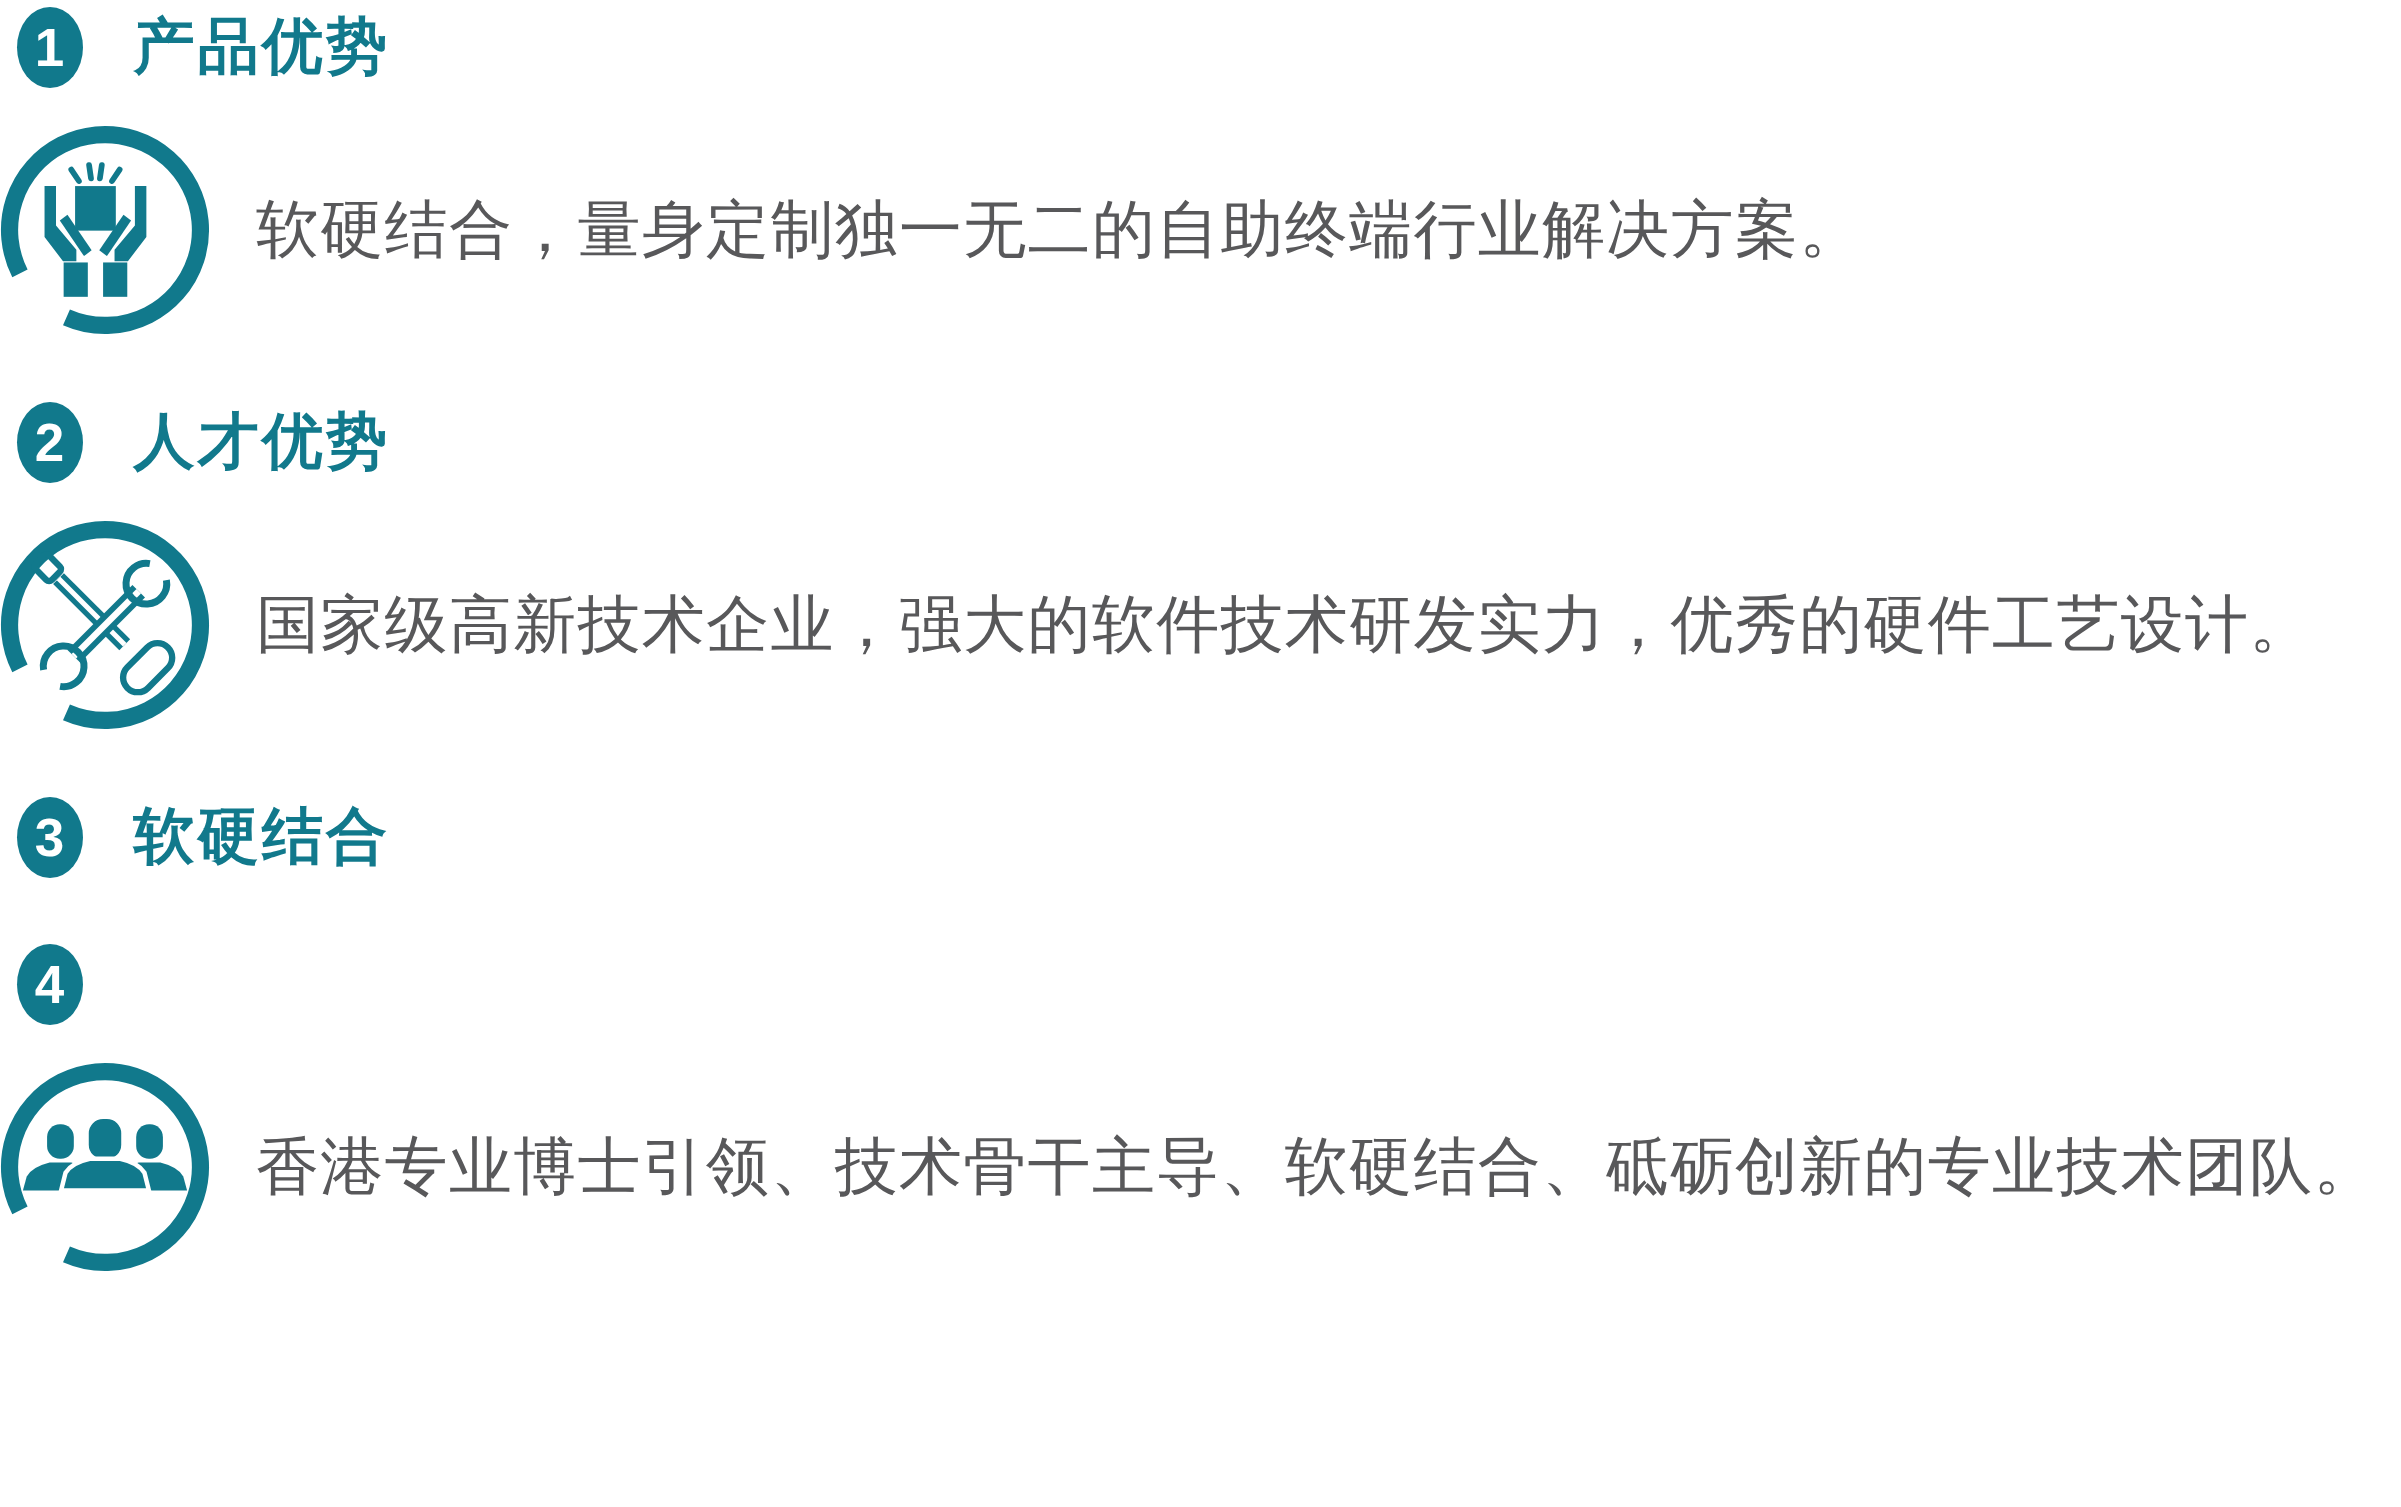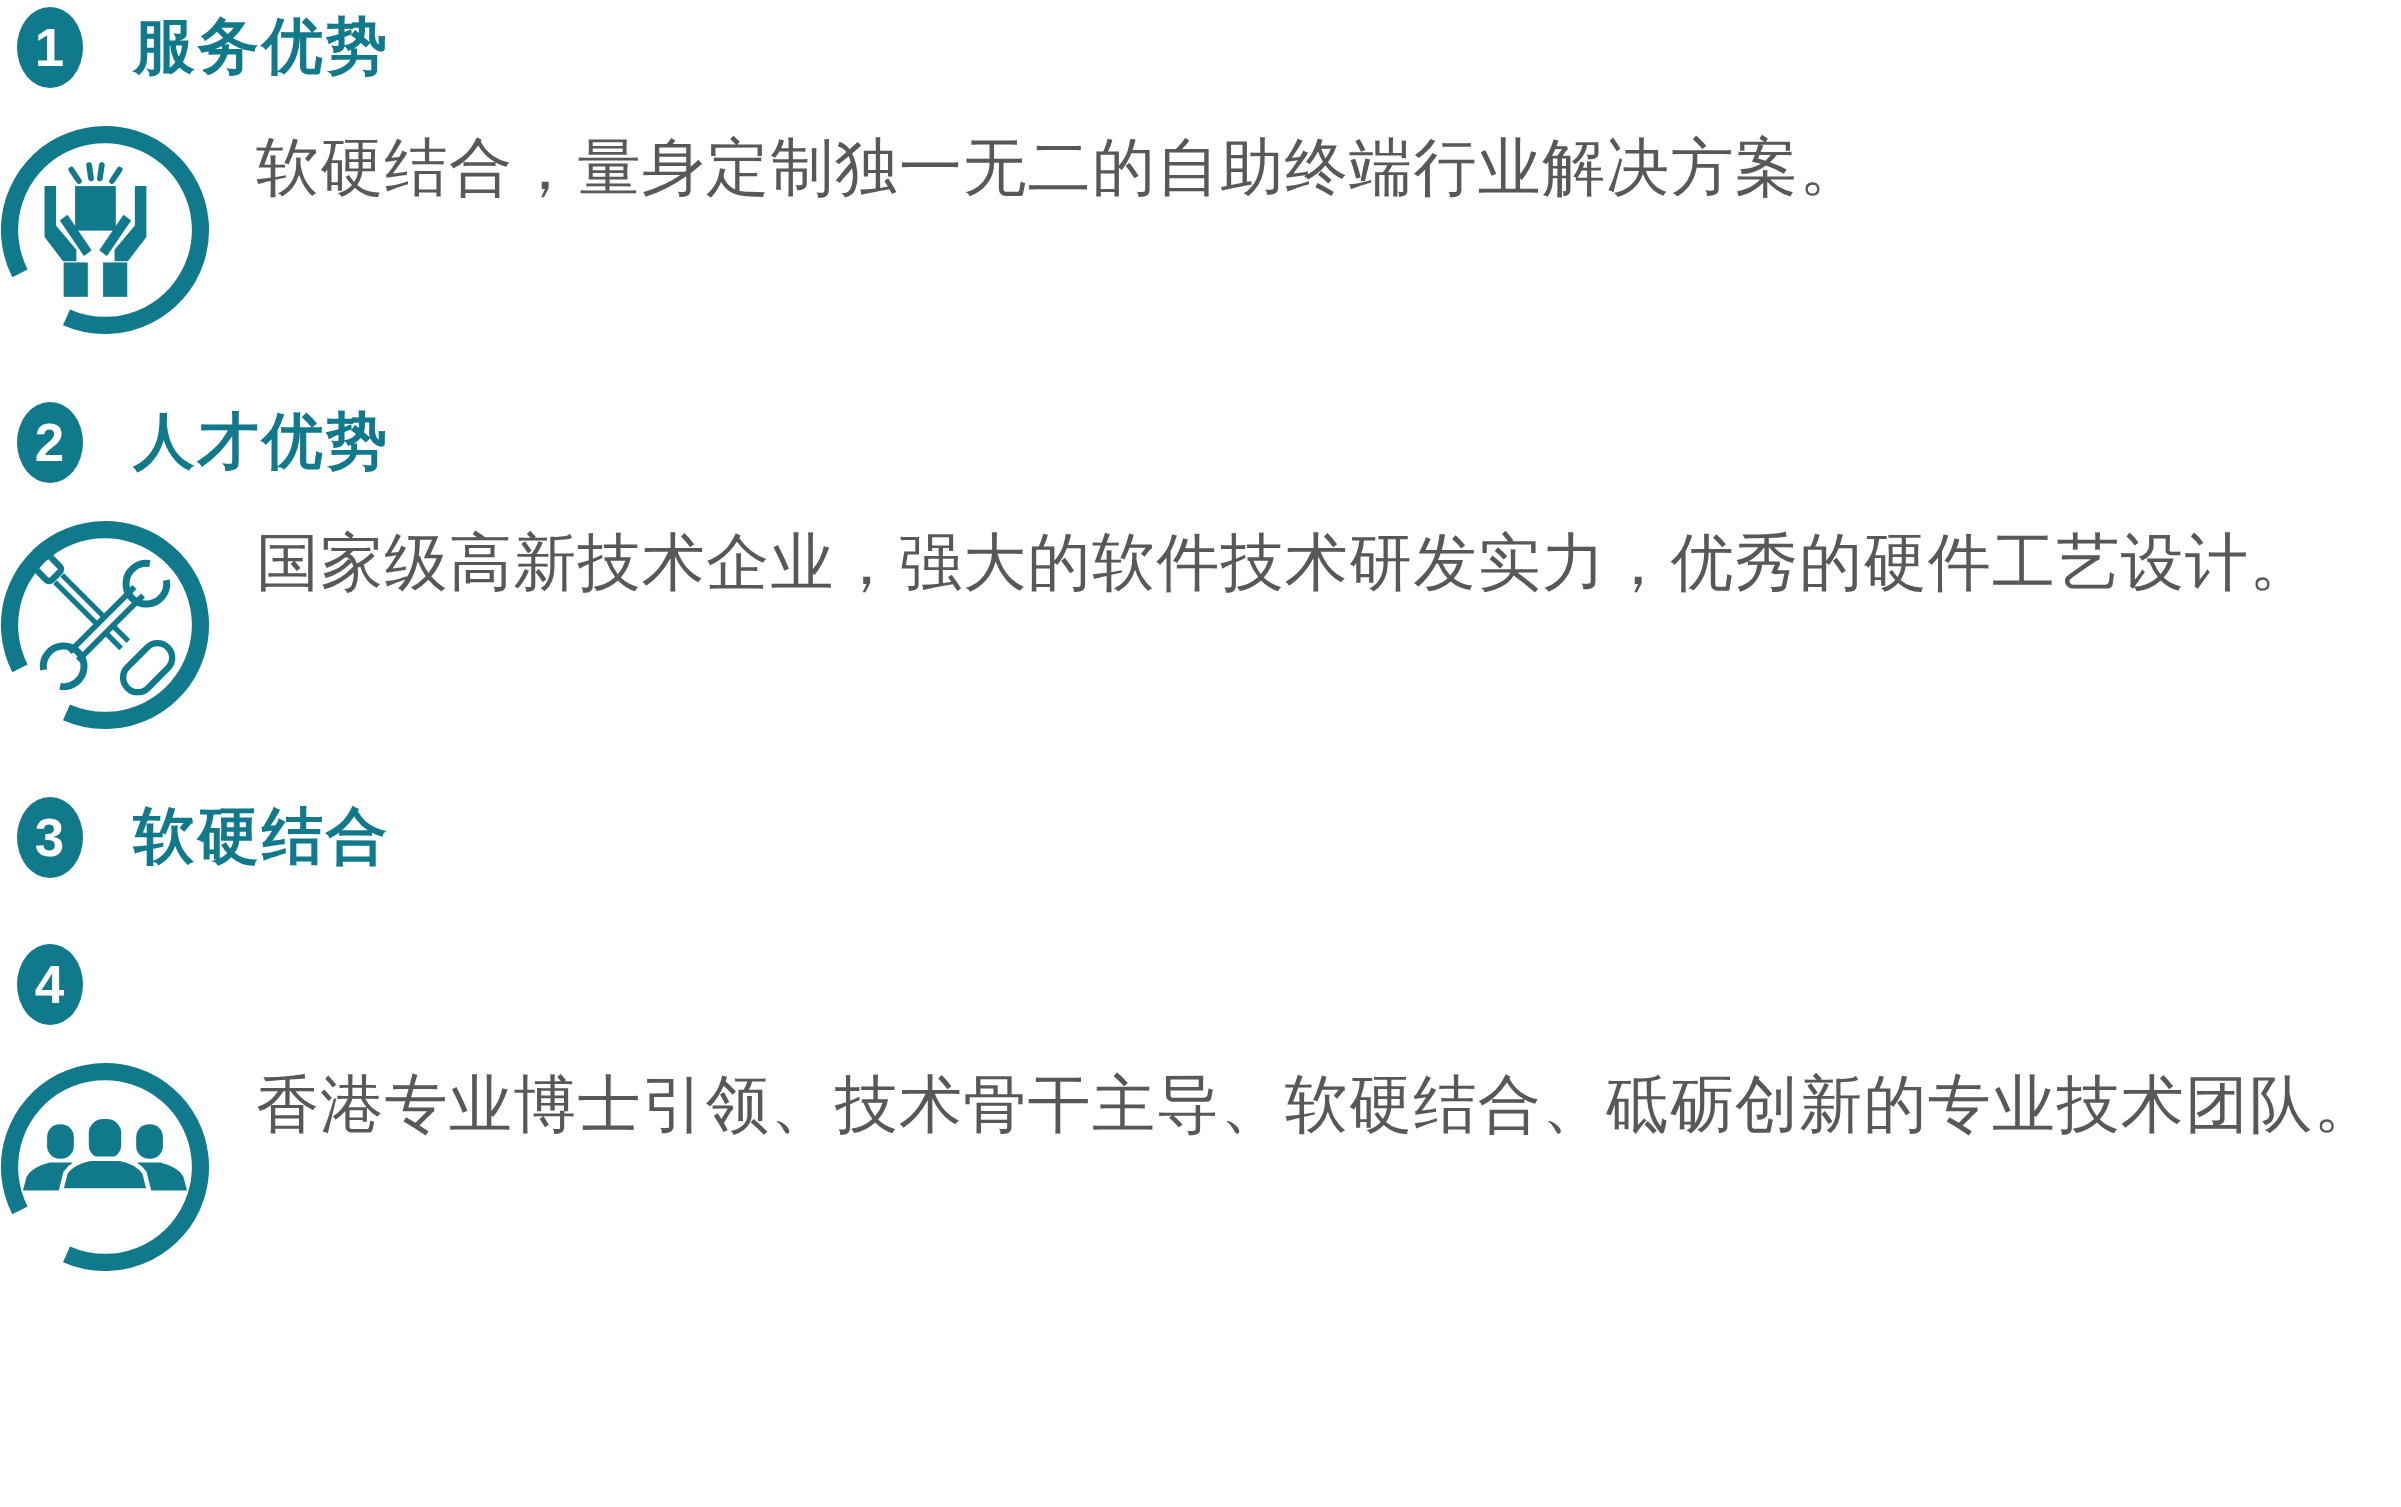--- a/index.html
+++ b/index.html
@@ -20,39 +20,39 @@
   .badge{
     width:66px;height:81px;border-radius:50%;
     background:var(--teal);color:#fff;
     display:flex;align-items:center;justify-content:center;
     font-size:53px;font-weight:bold;flex:none;
   }
   .title{
     margin-left:51px;font-size:61px;font-weight:bold;
     color:var(--teal);letter-spacing:3.2px;white-space:nowrap;
   }
-  .sec-body{display:flex;align-items:flex-start;margin-top:37px;font-family:Liberation Mono, monospace;}
+  .sec-body{display:flex;align-items:center;margin-top:37px;font-family:Liberation Mono, monospace;}
   .icon-wrap{width:210px;height:210px;flex:none;color:var(--teal);}
   .icon-wrap svg{width:100%;height:100%;display:block;}
   .desc{
     margin-left:46px;font-size:63px;color:var(--gray);
     letter-spacing:1.3px;white-space:nowrap;font-weight:normal;
   }
 </style>
 </head>
 <body>
 
 <div class="page">
 
   <div class="section">
     <div class="sec-head">
       <div class="badge">
         <span>1</span>
       </div>
-      <div class="title">服务优势</div>
+      <div class="title">产品优势</div>
     </div>
     <div class="sec-body">
       <div class="icon-wrap">
         <svg viewBox="0 0 330 330" xmlns="http://www.w3.org/2000/svg">
           <circle cx="165" cy="165" r="150" fill="none" stroke="currentColor" stroke-width="27" pathLength="100" stroke-dasharray="89 11" transform="rotate(153 165 165)"></circle>
           <g fill="currentColor">
             <rect x="118" y="96" width="64" height="70"></rect>
             <path d="M70 96 L88 96 L88 158 L120 196 L120 214 L99 214 L70 176 Z"></path>
             <path d="M94 150 L106 141 L144 197 L132 206 Z"></path>
             <rect x="100" y="216" width="38" height="54"></rect>

